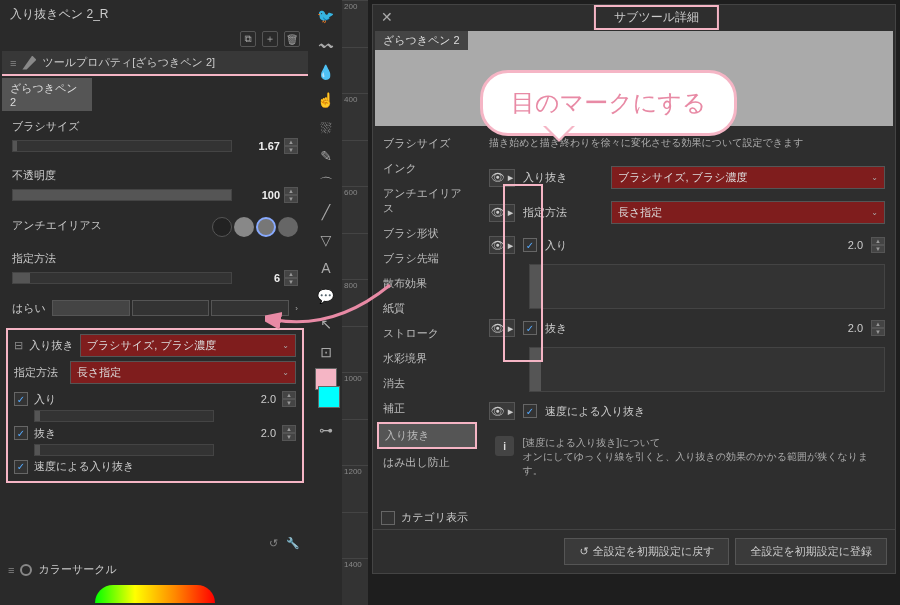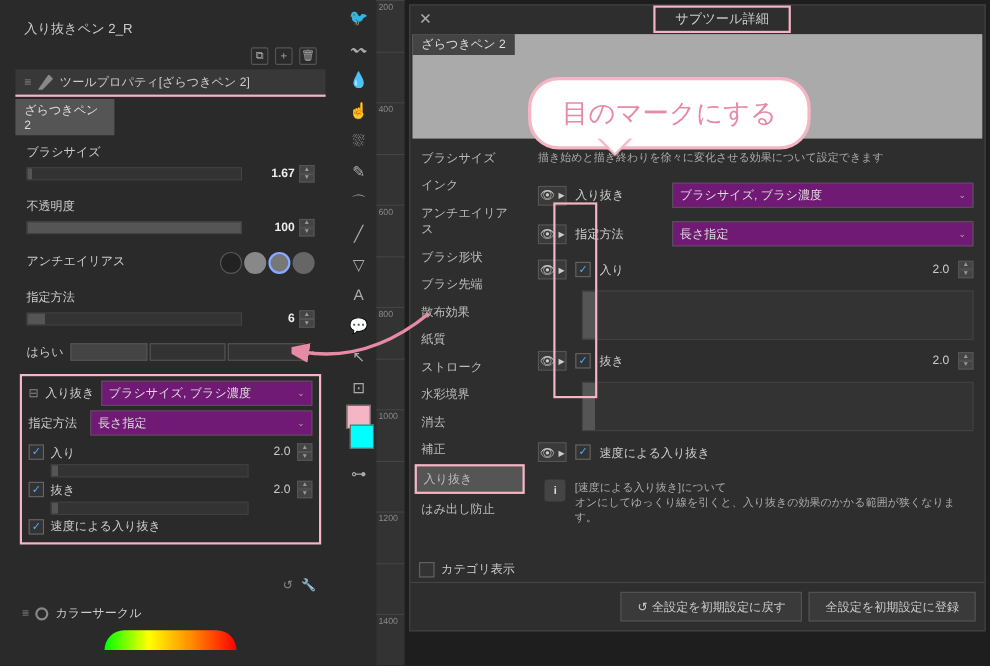--- a/index.html
+++ b/index.html
@@ -1,38 +1,38 @@
 <!DOCTYPE html>
 <html><head>
 <meta charset="utf-8">
 <style>
 * { box-sizing: border-box; margin: 0; padding: 0; font-family: "Hiragino Sans", "Meiryo", sans-serif; }
 body { background: #1a1a1a; color: #ccc; font-size: 11px; width: 900px; height: 605px; overflow: hidden; position: relative; }
 .container { display: flex; height: 100%; }
 
 
-.left-panel { width: 310px; background: #2a2a2a; padding: 14px; display: flex; flex-direction: column; gap: 2px; }
+.left-panel { width: 310px; background: #2a2a2a; padding: 2px; display: flex; flex-direction: column; gap: 2px; }
 .title-row { padding: 4px 8px; color: #ccc; font-size: 12px; }
 .icon-row { display: flex; justify-content: flex-end; gap: 6px; padding: 2px 8px; }
 .mini-icon { width: 16px; height: 16px; border: 1px solid #555; border-radius: 2px; display: flex; align-items: center; justify-content: center; font-size: 10px; color: #aaa; }
 .header-bar { background: #383838; padding: 4px 8px; display: flex; align-items: center; gap: 6px; border-bottom: 2px solid #f5b5c5; }
 .pencil-icon { width: 14px; height: 14px; background: #888; clip-path: polygon(0 100%, 70% 0, 100% 30%, 30% 100%); }
 .sub-title { background: #555; color: #ddd; padding: 3px 8px; width: 90px; }
 .prop-group { padding: 6px 10px; }
 .prop-label { color: #ccc; font-size: 11px; margin-bottom: 4px; }
 .prop-slider-row { display: flex; align-items: center; gap: 4px; font-weight: bold; }
 .slider-track { flex: 1; height: 12px; background: linear-gradient(to right, #555 0%, #555 var(--fill,50%), #333 var(--fill,50%), #333 100%); border: 1px solid #444; position: relative; }
 .slider-val { width: 44px; text-align: right; color: #eee; }
 .stepper { width: 14px; display: flex; flex-direction: column; }
 .step-btn { height: 8px; background: #444; border: 1px solid #555; font-size: 6px; text-align: center; line-height: 6px; color: #999; }
 .swatch-row { display: flex; gap: 2px; align-items: center; }
 .swatch { width: 20px; height: 20px; border-radius: 50%; }
 .checkbox-row { display: flex; align-items: center; gap: 6px; padding: 3px 0; }
 .checkbox { width: 14px; height: 14px; border: 1px solid #666; background: #333; display: flex; align-items: center; justify-content: center; font-size: 10px; color: #5af; }
-.dropdown { background: #701a75; border: 1px solid #555; padding: 3px 6px; color: #ddd; display: flex; justify-content: space-between; align-items: center; }
+.dropdown { background: #7f1d1d; border: 1px solid #555; padding: 3px 6px; color: #ddd; display: flex; justify-content: space-between; align-items: center; }
 .chev { font-size: 8px; color: #aaa; }
 
 .pink-box { border: 2px solid #f5b5c5; padding: 4px 6px; margin: 4px; }
 .color-circle-row { display: flex; align-items: center; gap: 6px; padding: 6px; }
 .gradient-arc { width: 120px; height: 18px; background: linear-gradient(to right, #0f0, #ff0, #f80, #f00); border-radius: 60px 60px 0 0; }
 
 
 .tool-strip { width: 32px; background: #2a2a2a; display: flex; flex-direction: column; gap: 4px; padding: 4px 2px; align-items: center; }
 .tool-btn { width: 24px; height: 24px; display: flex; align-items: center; justify-content: center; color: #aaa; font-size: 14px; border-radius: 2px; }
 .color-sq { width: 22px; height: 22px; border: 1px solid #666; }

